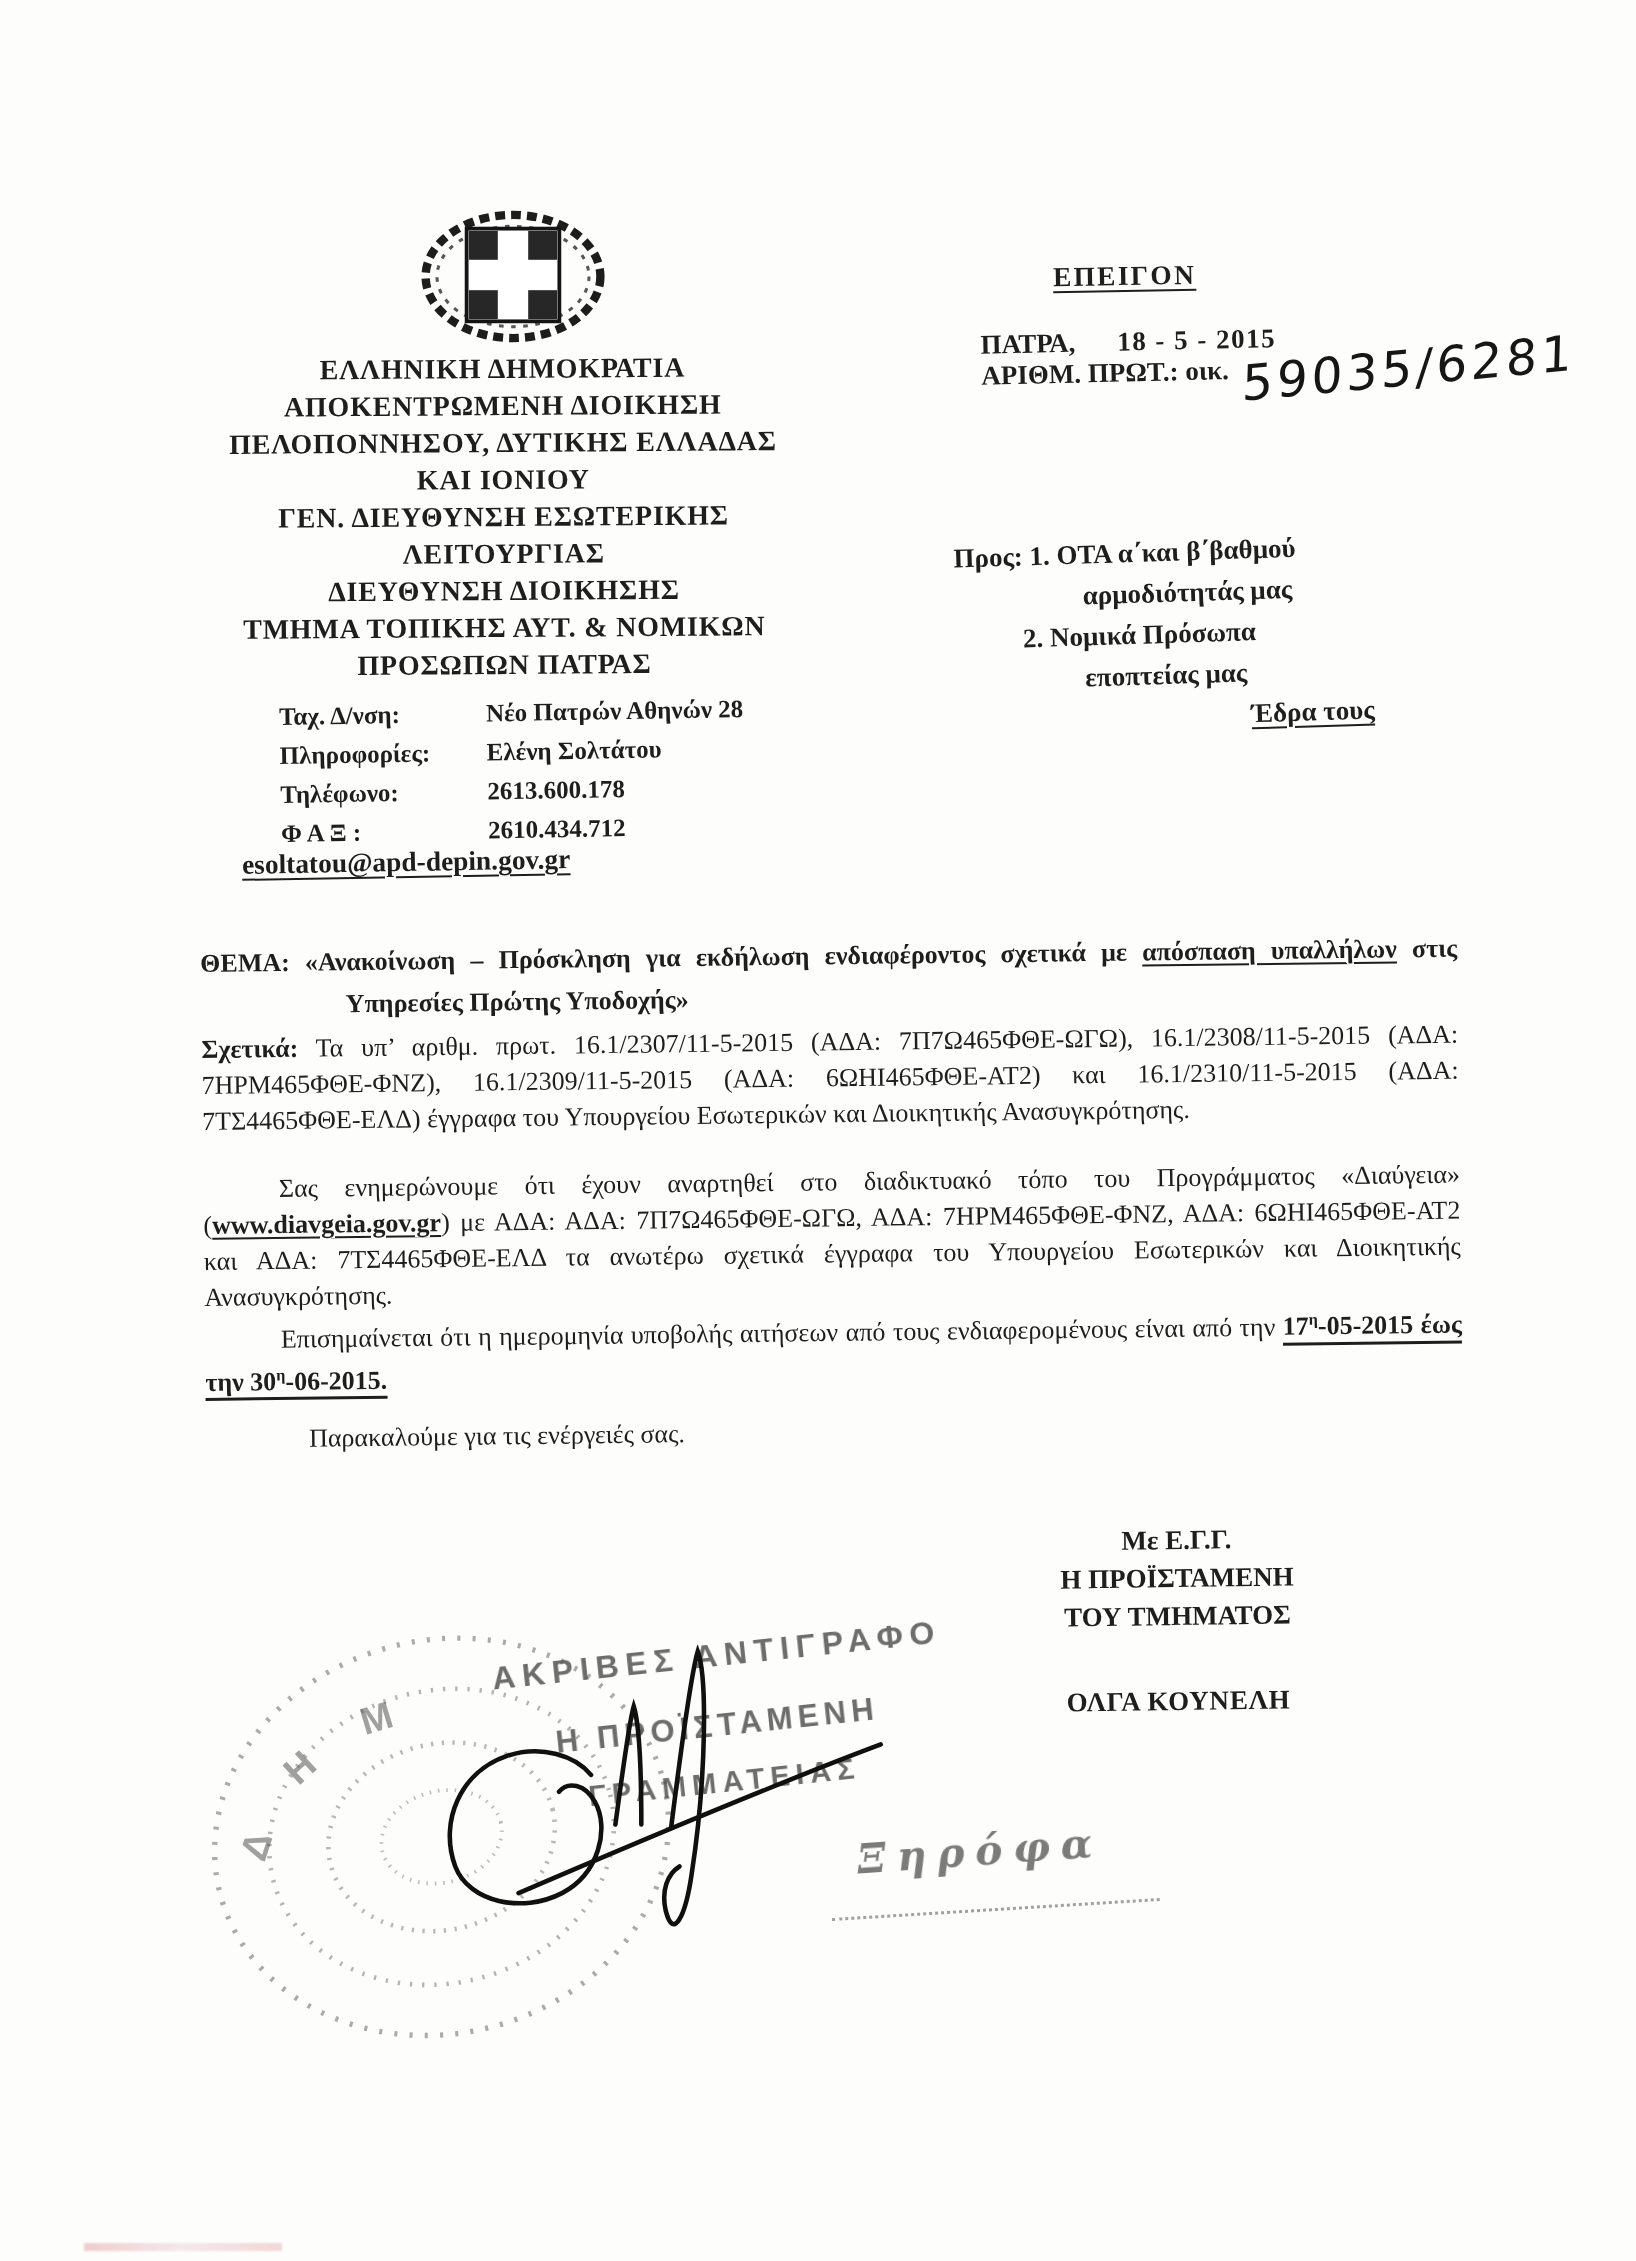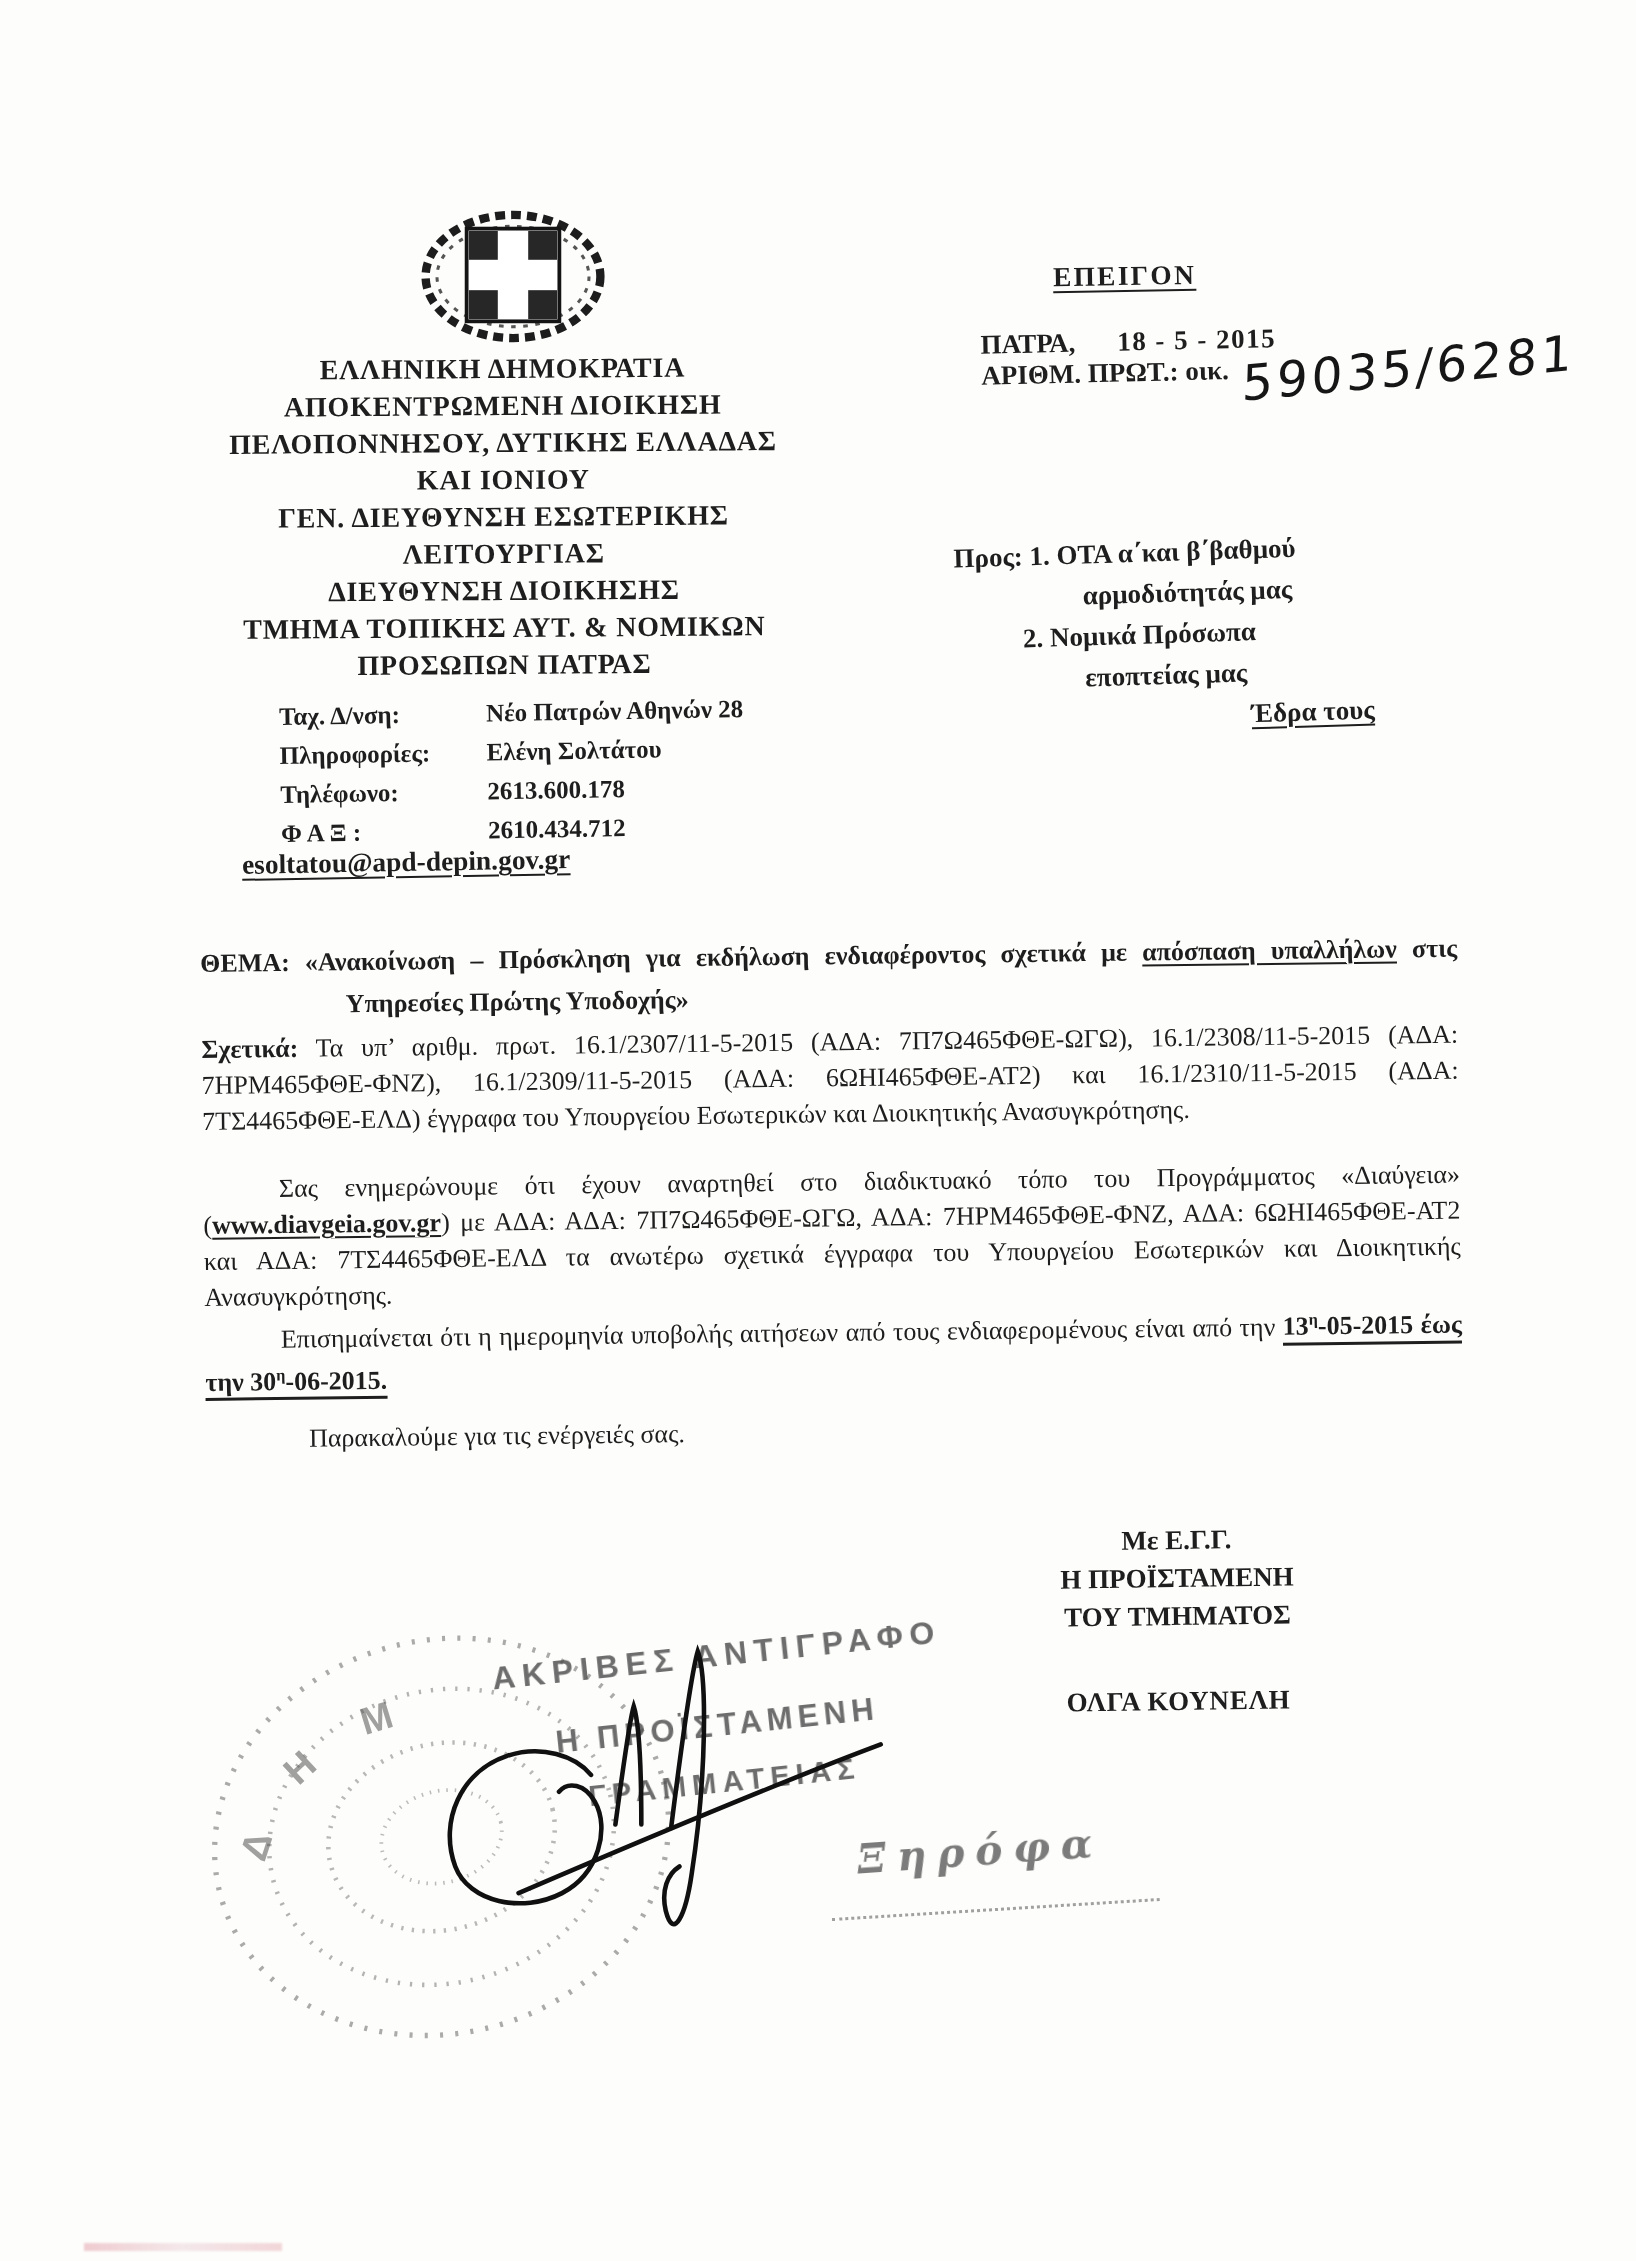--- a/index.html
+++ b/index.html
@@ -184,21 +184,21 @@
 
     <div class="reference">
       <span class="lbl-inline">Σχετικά:</span><span> Τα υπ’ αριθμ. πρωτ. 16.1/2307/11-5-2015 (ΑΔΑ: 7Π7Ω465ΦΘΕ-ΩΓΩ), 16.1/2308/11-5-2015 (ΑΔΑ: 7ΗΡΜ465ΦΘΕ-ΦΝΖ), 16.1/2309/11-5-2015 (ΑΔΑ: 6ΩΗΙ465ΦΘΕ-ΑΤ2) και 16.1/2310/11-5-2015 (ΑΔΑ: 7ΤΣ4465ΦΘΕ-ΕΛΔ) έγγραφα του Υπουργείου Εσωτερικών και Διοικητικής Ανασυγκρότησης.</span>
     </div>
 
     <div class="para1">
       <span>Σας ενημερώνουμε ότι έχουν αναρτηθεί στο διαδικτυακό τόπο του Προγράμματος «Διαύγεια» (</span><span class="link-u">www.diavgeia.gov.gr</span><span>) με ΑΔΑ: ΑΔΑ: 7Π7Ω465ΦΘΕ-ΩΓΩ, ΑΔΑ: 7ΗΡΜ465ΦΘΕ-ΦΝΖ, ΑΔΑ: 6ΩΗΙ465ΦΘΕ-ΑΤ2 και ΑΔΑ: 7ΤΣ4465ΦΘΕ-ΕΛΔ τα ανωτέρω σχετικά έγγραφα του Υπουργείου Εσωτερικών και Διοικητικής Ανασυγκρότησης.</span>
     </div>
 
     <div class="para2">
-      <span>Επισημαίνεται ότι η ημερομηνία υποβολής αιτήσεων από τους ενδιαφερομένους είναι από την </span><span class="deadline"><span>13</span><sup>η</sup><span>-05-2015 έως την 30</span><sup>η</sup><span>-06-2015</span><span>.</span></span>
+      <span>Επισημαίνεται ότι η ημερομηνία υποβολής αιτήσεων από τους ενδιαφερομένους είναι από την </span><span class="deadline"><span>17</span><sup>η</sup><span>-05-2015 έως την 30</span><sup>η</sup><span>-06-2015</span><span>.</span></span>
     </div>
 
     <div class="para3">Παρακαλούμε για τις ενέργειές σας.</div>
   </div>
 
   <div class="closing">
     <div>Με Ε.Γ.Γ.</div>
     <div>Η ΠΡΟΪΣΤΑΜΕΝΗ</div>
     <div>ΤΟΥ ΤΜΗΜΑΤΟΣ</div>
     <div class="name">ΟΛΓΑ ΚΟΥΝΕΛΗ</div>

